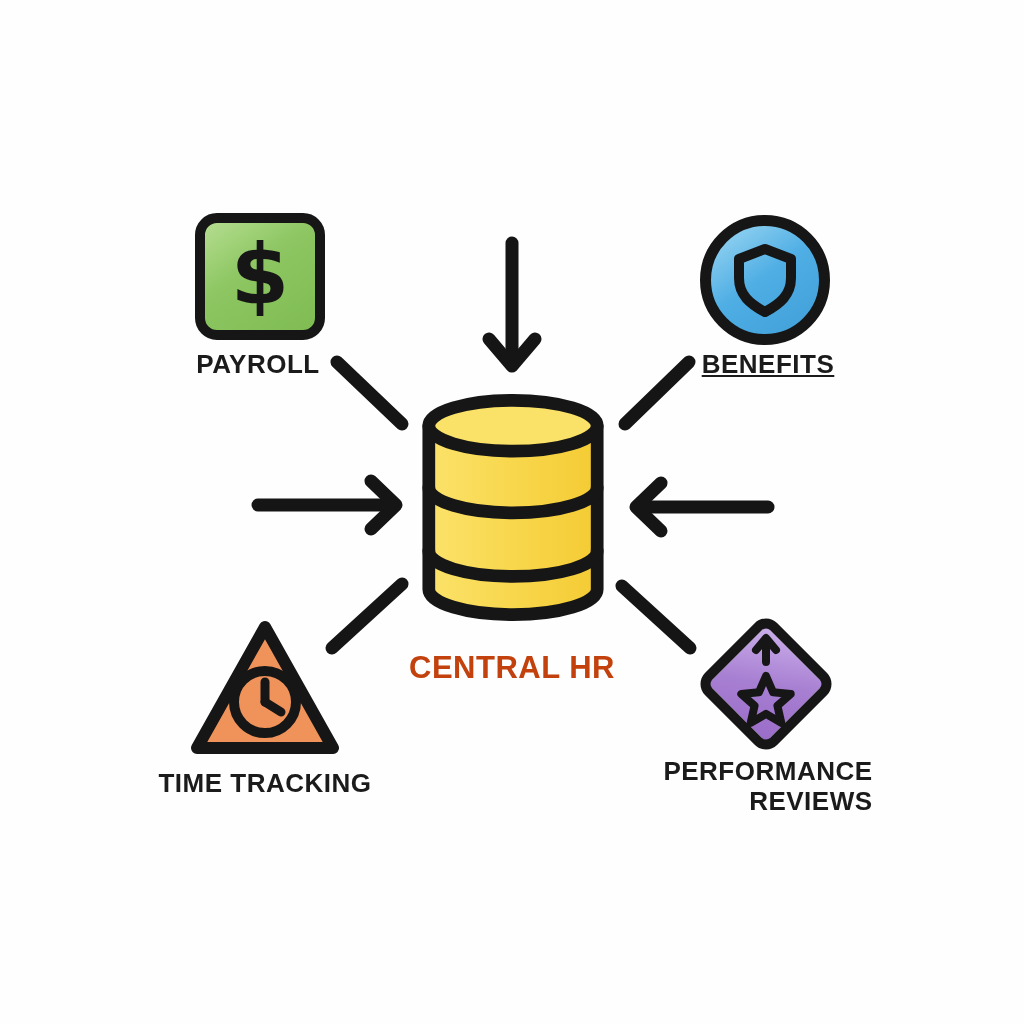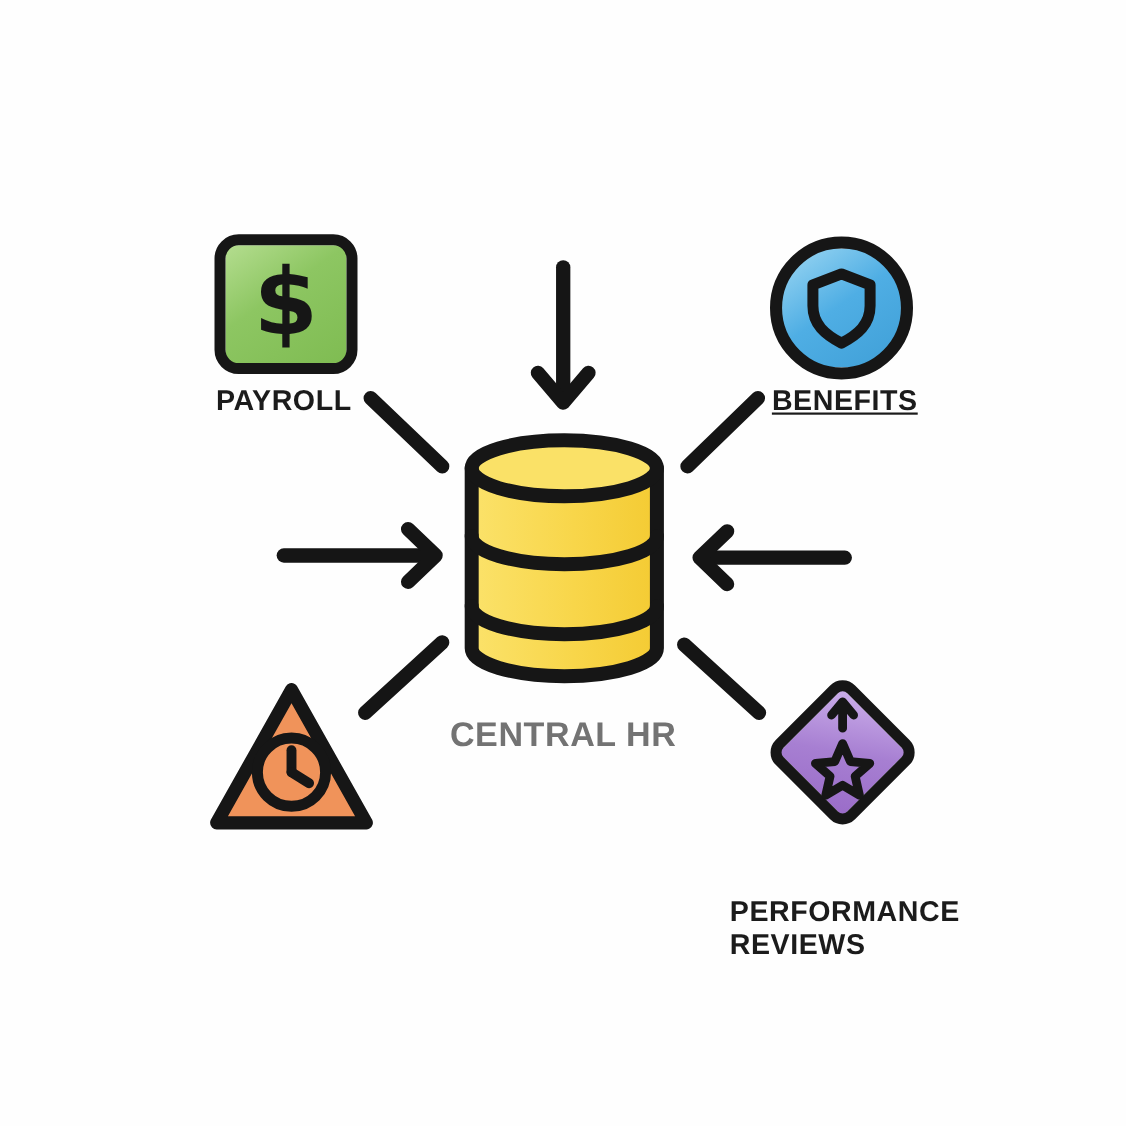--- a/index.html
+++ b/index.html
@@ -6,25 +6,25 @@
   body{
     width:1024px;height:1024px;background:#ffffff;overflow:hidden;
     font-family:"Liberation Sans","DejaVu Sans",sans-serif;
   }
   .canvas{position:relative;width:1024px;height:1024px;background:#fefefe;}
   .connectors{position:absolute;left:0;top:0;pointer-events:none;}
 
   .label{
     position:absolute;transform:translateX(-50%);
     font-weight:800;color:#1b1b1b;font-size:26px;letter-spacing:.5px;
-    white-space:nowrap;text-align:left;line-height:30px;
+    white-space:nowrap;text-align:right;line-height:30px;
   }
   .center-label{
     position:absolute;transform:translateX(-50%);
-    font-weight:800;color:#737373;font-size:31px;letter-spacing:.5px;
+    font-weight:800;color:#c2410c;font-size:31px;letter-spacing:.5px;
     line-height:40px;white-space:nowrap;
   }
 
   
   .sq-payroll{
     position:absolute;left:195px;top:213px;width:110px;height:107px;
     border:10px solid #161616;border-radius:22px;
     background:linear-gradient(145deg,#b4dd8f 0%,#8dc662 42%,#7fbc52 100%);
     display:flex;align-items:center;justify-content:center;
   }
@@ -115,29 +115,30 @@
 
   <svg class="tri-time" width="158" height="146" viewBox="0 0 158 146">
     <path d="M79 11 L147 132 L11 132 Z" fill="#F0935A" stroke="#161616" stroke-width="12" stroke-linejoin="round"></path>
     <path d="M79 11 L147 132 L11 132 Z" fill="none" stroke="none"></path>
     <g fill="none" stroke="#161616" stroke-linecap="round">
       <circle cx="79" cy="86" r="31" stroke-width="10"></circle>
       <path d="M79,86 L79,66" stroke-width="9"></path>
       <path d="M79,86 L95,96" stroke-width="9"></path>
     </g>
   </svg>
+  <div class="label" style="left:265px;top:768px;">TIME TRACKING</div>
 
   <div class="dia-perf">
     <div class="dia-inner">
       <svg width="70" height="104" viewBox="0 0 70 104">
         <g fill="none" stroke="#161616" stroke-width="8" stroke-linecap="round" stroke-linejoin="round">
           <path d="M35,30 L35,8 M25,18 L35,6 L45,18"></path>
           <path d="M35,44 L42.1,60.3 L59.7,62 L46.4,73.7 L50.3,90.9 L35,81.9 L19.7,90.9 L23.6,73.7 L10.3,62 L27.9,60.3 Z"></path>
         </g>
       </svg>
     </div>
   </div>
-  <div class="label" style="left:768px;top:813px;">
+  <div class="label" style="left:768px;top:756px;">
     <div>PERFORMANCE</div>
     <div>REVIEWS</div>
   </div>
 
 </div>
 
 </body></html>

